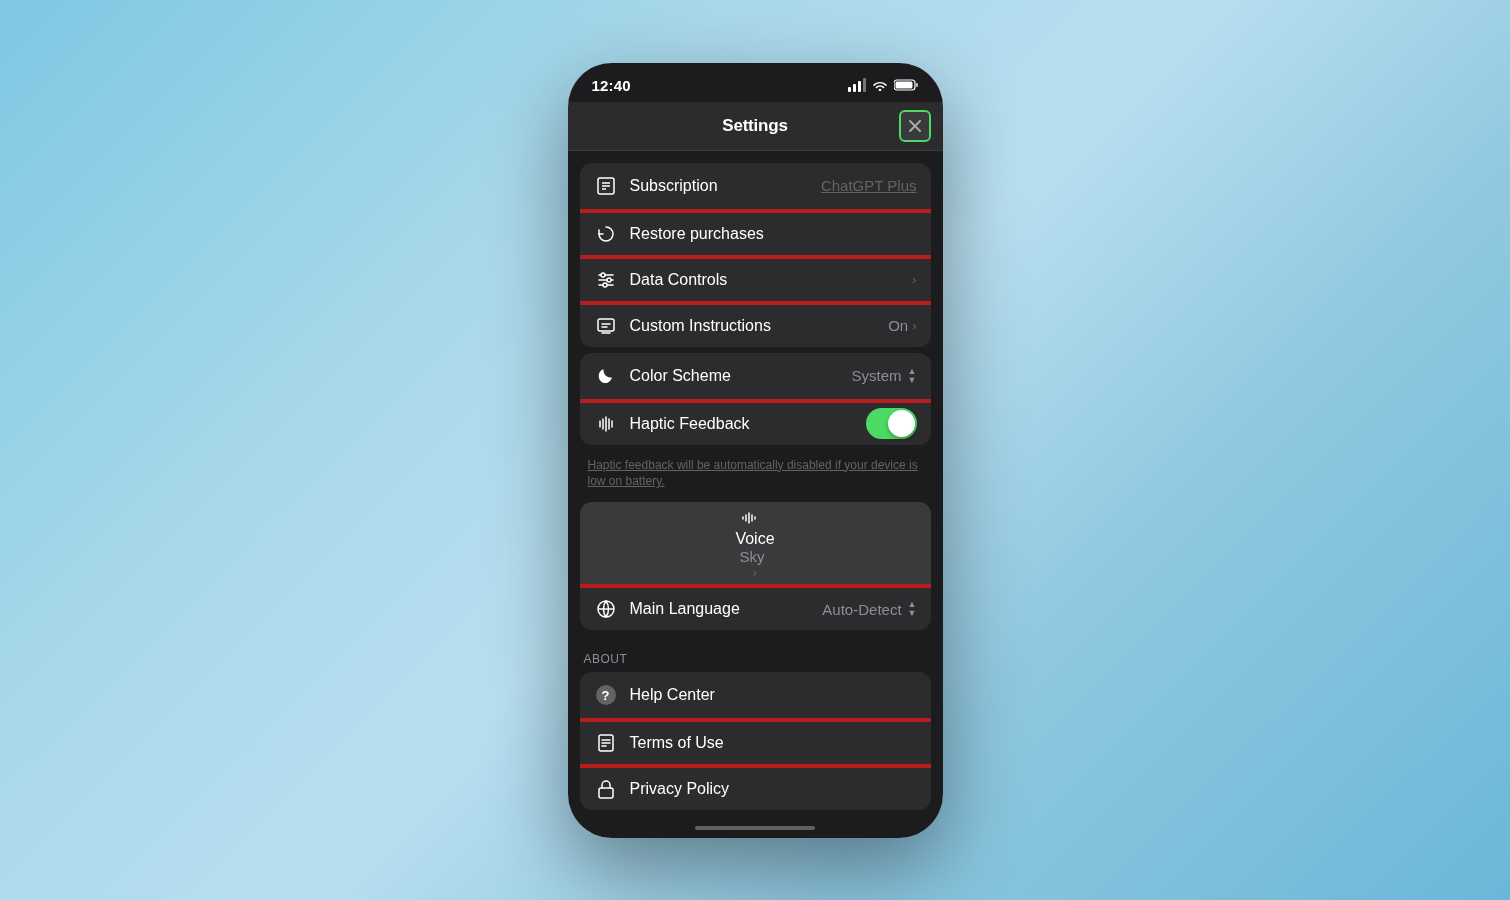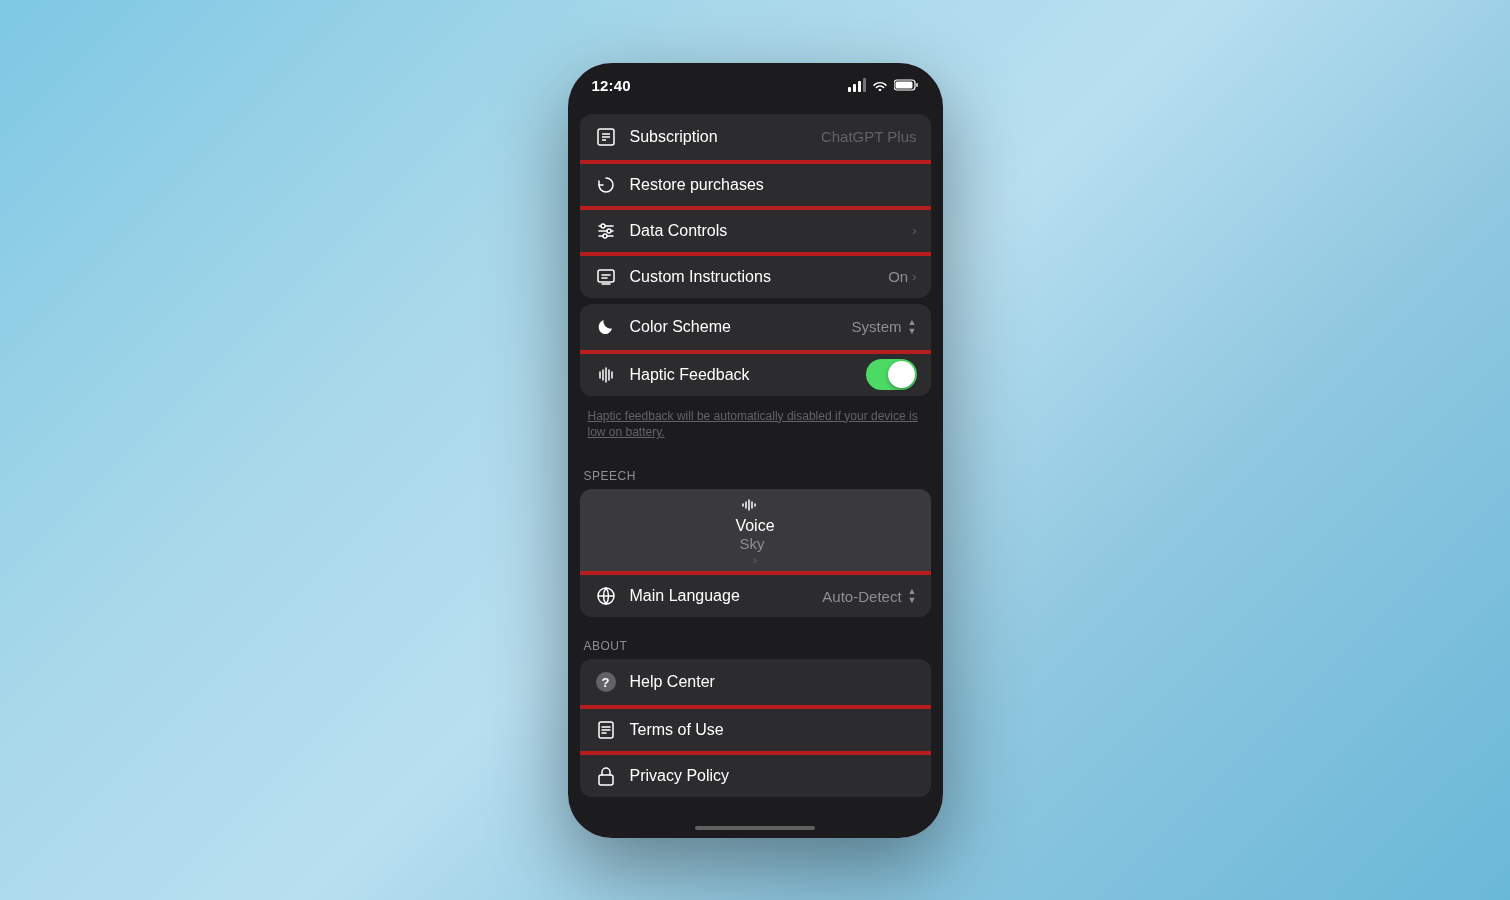--- a/index.html
+++ b/index.html
@@ -198,20 +198,21 @@
     
     .settings-row.selected {
       background: #3a3a3c;
       flex-direction: column;
     }
 
     
     .row-value-light {
       font-size: 15px;
       color: #636366;
+      text-decoration: underline;
     }
 
     
     .on-badge {
       font-size: 15px;
       color: #8e8e93;
       margin-right: 4px;
     }
 
     
@@ -274,20 +275,29 @@
       </svg>
 
       <svg width="25" height="12" viewBox="0 0 25 12" fill="white">
         <rect x="0" y="1" width="21" height="10" rx="3" ry="3" fill="none" stroke="white" stroke-width="1.2"></rect>
         <rect x="22" y="4" width="2" height="4" rx="1" fill="white" opacity="0.7"></rect>
         <rect x="1.5" y="2.5" width="17" height="7" rx="1.5" fill="white"></rect>
       </svg>
     </div>
   </div>
 
+  <div class="settings-header">
+    <span class="settings-title">Settings</span>
+    <div class="close-btn">
+      <svg width="12" height="12" viewBox="0 0 12 12">
+        <line x1="1" y1="1" x2="11" y2="11" stroke="#aaa" stroke-width="2" stroke-linecap="round"></line>
+        <line x1="11" y1="1" x2="1" y2="11" stroke="#aaa" stroke-width="2" stroke-linecap="round"></line>
+      </svg>
+    </div>
+  </div>
 
   <div class="settings-panel">
     <div class="settings-content">
 
       <div class="settings-group" style="margin-top:12px;">
 
         <div class="settings-row">
           <div class="row-icon">
             <svg width="20" height="20" viewBox="0 0 20 20" fill="white">
               <rect x="2" y="2" width="16" height="16" rx="2" fill="none" stroke="white" stroke-width="1.5"></rect>
@@ -367,21 +377,20 @@
             </svg>
           </div>
           <span class="row-label">Haptic Feedback</span>
           <div class="toggle">
             <div class="toggle-thumb"></div>
           </div>
         </div>
       </div>
       <div class="hint-text">Haptic feedback will be automatically disabled if your device is low on battery.</div>
 
-      <div class="section-label">SPEECH</div>
       <div class="settings-group">
 
         <div class="settings-row selected">
           <div class="row-icon">
             <svg width="20" height="20" viewBox="0 0 20 20" fill="none" stroke="white" stroke-width="1.5">
               <line x1="4" y1="9" x2="4" y2="11" stroke-linecap="round"></line>
               <line x1="7" y1="7" x2="7" y2="13" stroke-linecap="round"></line>
               <line x1="10" y1="5" x2="10" y2="15" stroke-linecap="round"></line>
               <line x1="13" y1="7" x2="13" y2="13" stroke-linecap="round"></line>
               <line x1="16" y1="9" x2="16" y2="11" stroke-linecap="round"></line>

